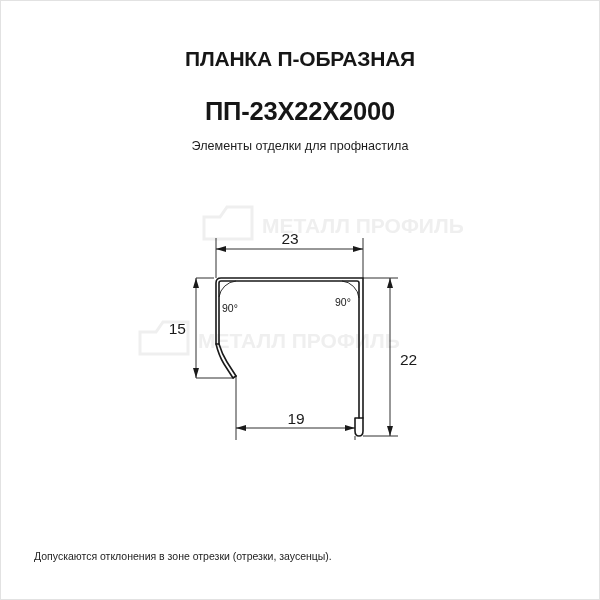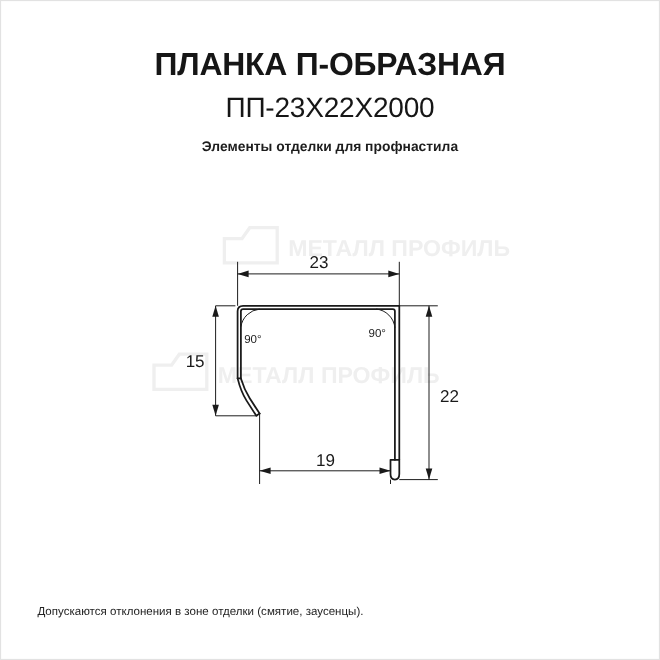--- a/index.html
+++ b/index.html
@@ -29,37 +29,37 @@
     pointer-events: none;
   }
   .header {
     position: absolute;
     left: 0;
     top: 44px;
     width: 600px;
     text-align: center;
   }
   .title-1 {
-    font-size: 29px;
+    font-size: 21px;
     font-weight: bold;
     letter-spacing: -0.2px;
     line-height: 30px;
     color: #161616;
   }
   .title-2 {
     font-size: 25.5px;
-    font-weight: normal;
+    font-weight: bold;
     letter-spacing: -0.2px;
     line-height: 30px;
-    margin-top: 9px;
+    margin-top: 22px;
     color: #161616;
   }
   .subtitle {
     font-size: 12.6px;
-    font-weight: bold;
+    font-weight: normal;
     line-height: 16px;
     margin-top: 12px;
     color: #1d1d1d;
   }
   .drawing {
     position: absolute;
     left: 0;
     top: 150px;
     width: 560px;
     height: 330px;
@@ -183,16 +183,16 @@
         <text x="186" y="184" font-size="15.5" text-anchor="end">15</text>
         <text x="400" y="215" font-size="15.5" text-anchor="start">22</text>
         <text x="296" y="274" font-size="15.5" text-anchor="middle">19</text>
         <text x="222" y="162" font-size="10.5">90°</text>
         <text x="335" y="156" font-size="10.5">90°</text>
       </g>
     </svg>
   </div>
 
   <div class="footer">
-    <div class="footer-line">Допускаются отклонения в зоне отделки (смятие, заусенцы).</div>
+    <div class="footer-line">Допускаются отклонения в зоне отрезки (отрезки, заусенцы).</div>
   </div>
 
 </div>
 
 </body></html>

